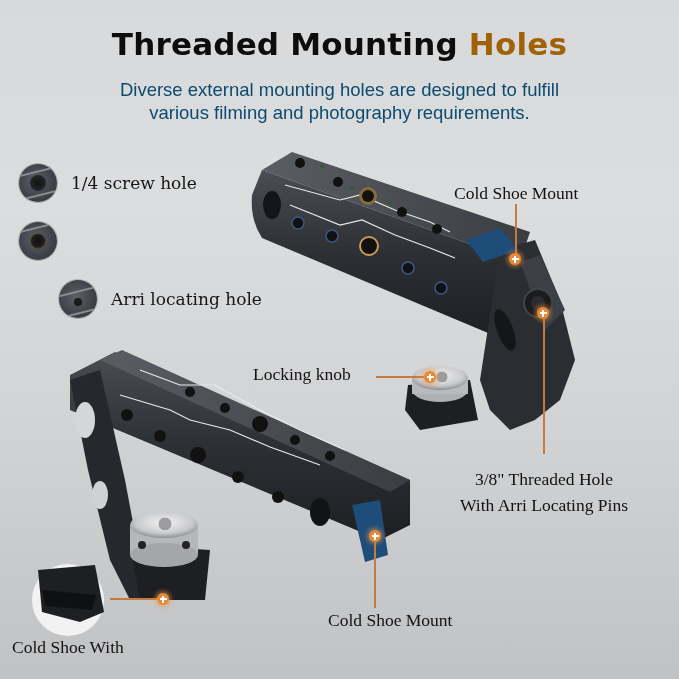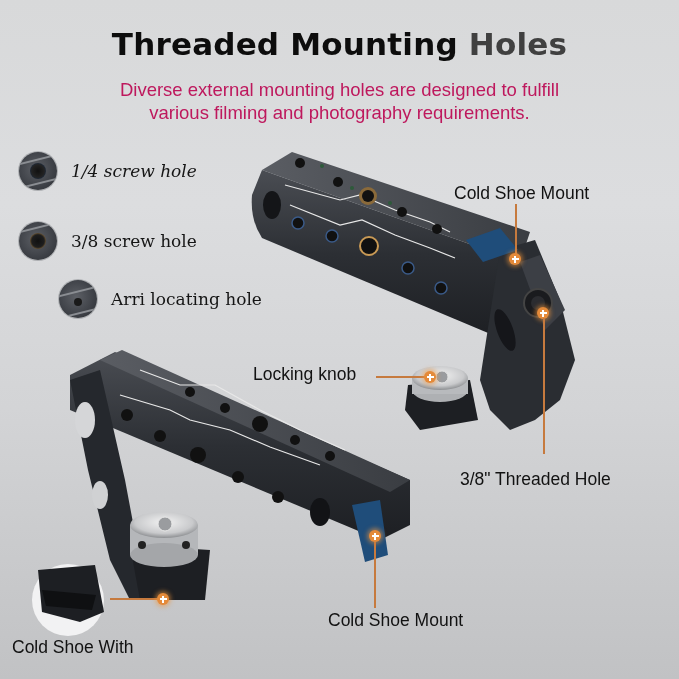--- a/index.html
+++ b/index.html
@@ -1,34 +1,34 @@
 <!DOCTYPE html>
 <html><head>
 <meta charset="utf-8">
 <style>
   html,body{margin:0;padding:0;}
   body{width:679px;height:679px;overflow:hidden;position:relative;
     background:linear-gradient(180deg,#d8d9da 0%,#dcdddf 30%,#d3d4d6 60%,#c1c2c4 100%);
     font-family:"Liberation Sans",sans-serif;}
   .title{position:absolute;left:0;width:679px;top:26px;text-align:center;
     font-family:"DejaVu Sans",sans-serif;font-weight:bold;font-size:31px;letter-spacing:0.2px;color:#0d0d0d;}
-  .title .accent{color:#404040;}
+  .title .accent{color:#a16207;}
   .subtitle{position:absolute;left:0;width:679px;top:78px;text-align:center;
-    font-size:18.5px;line-height:23px;color:#be185d;}
+    font-size:18.5px;line-height:23px;color:#0c4a6e;}
   .legend-item{position:absolute;left:19px;display:flex;align-items:center;}
   .legend-icon{width:38px;height:38px;border-radius:50%;position:relative;overflow:hidden;
     background:radial-gradient(circle at 45% 45%,#5d6066 0%,#3e4147 60%,#2a2c30 100%);
     box-shadow:0 0 0 1px #aeb0b3;}
   .legend-icon .hole{position:absolute;left:11px;top:11px;width:16px;height:16px;border-radius:50%;
     background:radial-gradient(circle,#111 0%,#222 55%,#1d2a3c 75%,#3a5a88 100%);}
   .legend-icon.brass .hole{background:radial-gradient(circle,#111 0%,#1e1e1e 55%,#8a6a3a 80%,#c99a55 100%);}
   .legend-icon.arri .hole{width:8px;height:8px;left:15px;top:18px;background:#1a1a1a;}
   .legend-icon .stripe{position:absolute;left:-4px;width:50px;height:2px;background:#8a8d92;transform:rotate(-14deg);}
   .legend-label{margin-left:14px;font-family:"DejaVu Serif",serif;font-size:17px;color:#151515;}
-  .callout{position:absolute;font-size:17.5px;color:#121212;white-space:nowrap;}
+  .callout{position:absolute;font-size:17.5px;color:#121212;white-space:nowrap;font-family:Liberation Serif, serif;}
   .callout.two{text-align:center;line-height:26px;}
   .line{position:absolute;background:#c67a3e;}
   .dot{position:absolute;width:12px;height:12px;border-radius:50%;background:#e48a3a;
     box-shadow:0 0 4px 2px rgba(240,150,60,0.55);}
   .dot::before,.dot::after{content:"";position:absolute;background:#fff;}
   .dot::before{left:5px;top:2.5px;width:2px;height:7px;}
   .dot::after{left:2.5px;top:5px;width:7px;height:2px;}
   svg.product{position:absolute;left:0;top:0;}
 </style>
 </head>
@@ -135,52 +135,52 @@
       <circle cx="186" cy="545" r="4" fill="#222"></circle>
   </g>
 
   <g>
     <circle cx="68" cy="600" r="36" fill="#f2f2f3"></circle>
     <path d="M38 570 L95 565 L104 612 L80 622 L42 612 Z" fill="#1d1f23"></path>
     <path d="M42 590 L96 595 L92 610 L46 606 Z" fill="#0f1012"></path>
   </g>
 </svg>
 
-<div class="legend-item" style="top:152px;font-style:italic;">
+<div class="legend-item" style="top:164px;">
   <div class="legend-icon">
     <div class="stripe" style="top:6px;"></div>
       <div class="stripe" style="top:30px;"></div>
       <div class="hole"></div>
   </div>
   <span class="legend-label">1/4 screw hole</span>
 </div>
 <div class="legend-item" style="top:222px;">
   <div class="legend-icon brass">
     <div class="stripe" style="top:4px;"></div>
       <div class="hole"></div>
   </div>
-  <span class="legend-label">3/8 screw hole</span>
 </div>
 <div class="legend-item" style="top:280px;margin-left:40px;">
   <div class="legend-icon arri">
     <div class="stripe" style="top:10px;"></div>
       <div class="stripe" style="top:32px;"></div>
       <div class="hole"></div>
   </div>
   <span class="legend-label">Arri locating hole</span>
 </div>
 
 <div class="callout" style="left:454px;top:183px;">Cold Shoe Mount</div>
 <div class="line" style="left:515px;top:204px;width:1.5px;height:54px;"></div>
 <div class="dot" style="left:509px;top:253px;"></div>
 
 <div class="dot" style="left:537px;top:307px;"></div>
 <div class="line" style="left:543px;top:318px;width:1.5px;height:136px;"></div>
 <div class="callout two" style="left:460px;top:466px;">
   <div>3/8" Threaded Hole</div>
+  <div>With Arri Locating Pins</div>
 </div>
 
 <div class="callout" style="left:253px;top:364px;text-align:center;">Locking knob</div>
 <div class="line" style="left:376px;top:376px;width:50px;height:1.5px;"></div>
 <div class="dot" style="left:424px;top:371px;"></div>
 
 <div class="dot" style="left:369px;top:530px;"></div>
 <div class="line" style="left:374px;top:542px;width:1.5px;height:66px;"></div>
 <div class="callout" style="left:328px;top:610px;">Cold Shoe Mount</div>
 

